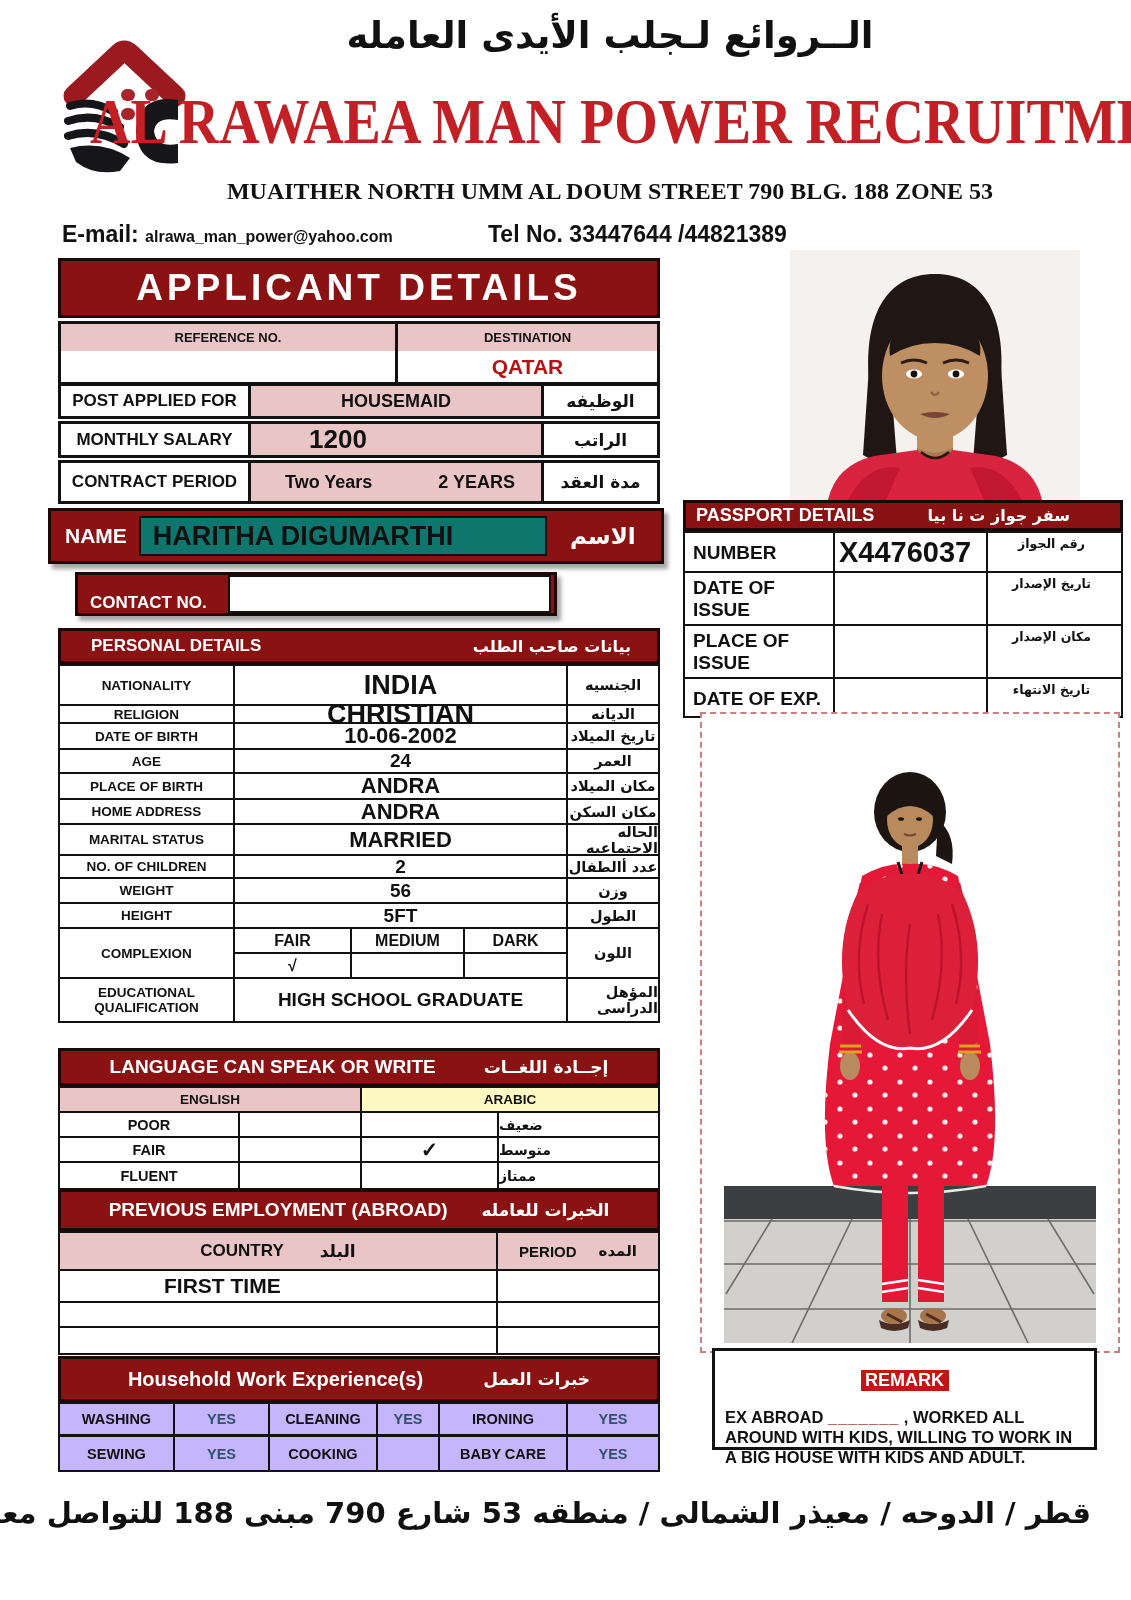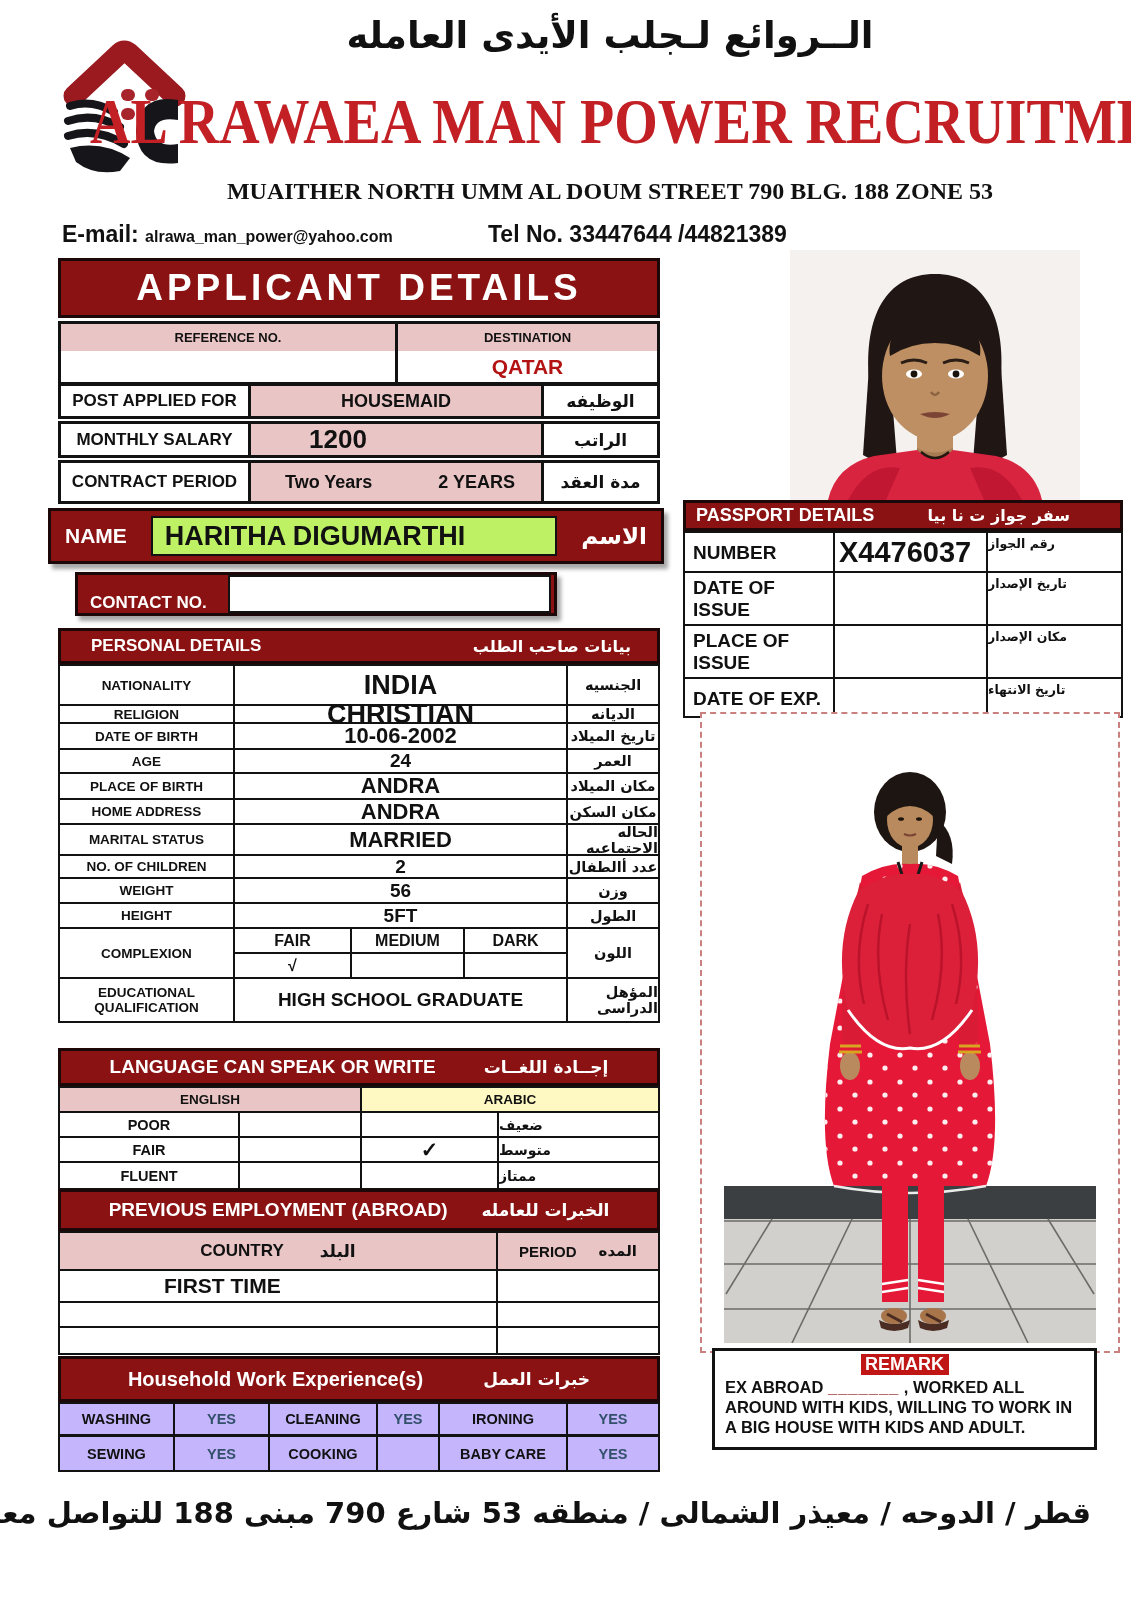--- a/index.html
+++ b/index.html
@@ -26,23 +26,23 @@
   #refdest .vrow{display:flex;height:31px;background:#fff}
   #refdest .c1{width:337px;border-right:3px solid #121212}
   #refdest .c2{flex:1}
   #refdest .hd{font-size:13px;font-weight:bold}
   #qatar-value{color:#B31312;font-weight:bold;font-size:21px}
   .app-row{left:58px;width:602px;display:flex;border:3px solid #121212;background:#fff}
   .app-row .lab{width:190px;font-weight:bold;font-size:17px;border-right:3px solid #121212}
   .app-row .val{width:293px;background:#EAC5C5;border-right:3px solid #121212;font-weight:bold}
   .app-row .arc{flex:1;font-family:"DejaVu Sans",sans-serif;font-weight:bold;font-size:17px}
   
-  #name-bar{left:48px;top:508px;width:616px;height:56px;display:flex;align-items:center;padding:8px 14px;gap:24px;box-shadow:4px 5px 4px rgba(0,0,0,.35)}
+  #name-bar{left:48px;top:508px;width:616px;height:56px;display:flex;align-items:center;padding:8px 14px;gap:12px;box-shadow:4px 5px 4px rgba(0,0,0,.35)}
   #name-bar .lbl{font-size:21px;font-weight:bold}
-  #name-input{width:408px;height:40px;background:#bef264;border:2px solid #121212;color:#111;font-size:27px;font-weight:bold;display:flex;align-items:center;padding-left:12px;white-space:nowrap}
+  #name-input{width:408px;height:40px;background:#0f766e;border:2px solid #121212;color:#111;font-size:27px;font-weight:bold;display:flex;align-items:center;padding-left:12px;white-space:nowrap}
   #name-bar .arl{flex:1;text-align:center;font-size:23px;font-weight:bold}
   #contact-bar{left:75px;top:572px;width:482px;height:44px;display:flex;align-items:flex-end;padding:0 0 0 12px;gap:20px;box-shadow:4px 5px 4px rgba(0,0,0,.35)}
   #contact-bar .lbl{font-size:17px;font-weight:bold;width:118px}
   #contact-input{flex:1;height:38px;background:#fff;border:2px solid #121212;margin-right:3px}
   
   #personal-hdr{left:58px;top:628px;width:602px;height:36px;display:flex;align-items:center;justify-content:space-between;padding:0 26px 0 30px;font-size:17px;font-weight:bold}
   #personal-table{left:58px;top:664px;width:602px;border:2px solid #121212;background:#fff}
   .p-row{display:flex;border-bottom:2px solid #121212}
   .p-row:last-child{border-bottom:none}
   .p-row .lab{width:175px;border-right:2px solid #121212;font-weight:bold;font-size:13.5px;display:flex;align-items:center;justify-content:center;text-align:center}
@@ -90,28 +90,28 @@
   .hh-row div:last-child{border-right:none}
   .hh-row .w1{width:115px}.hh-row .w2{width:95px}.hh-row .w3{width:108px}.hh-row .w4{width:62px}.hh-row .w5{width:128px}.hh-row .w6{flex:1}
   .yes{color:#33506B}
   
   #passport-hdr{left:683px;top:500px;width:440px;height:31px;display:flex;align-items:center;justify-content:space-between;padding:0 50px 0 10px;font-size:18px;font-weight:bold}
   #passport-table{left:683px;top:531px;width:440px;border:2px solid #121212;background:#fff}
   .pp-row{display:flex;border-bottom:2px solid #121212}
   .pp-row:last-child{border-bottom:none}
   .pp-row .lab{width:150px;border-right:2px solid #121212;font-weight:bold;font-size:19px;padding:4px 0 2px 8px;line-height:1.15}
   .pp-row .val{width:153px;border-right:2px solid #121212;font-weight:bold;font-size:29px;display:flex;align-items:center;padding-left:4px}
-  .pp-row .arc{flex:1;font-family:"DejaVu Sans",sans-serif;font-weight:bold;font-size:12.5px;text-align:left;padding:3px 6px 0 0;direction:rtl}
+  .pp-row .arc{flex:1;font-family:"DejaVu Sans",sans-serif;font-weight:bold;font-size:12.5px;text-align:center;padding:3px 6px 0 0;direction:rtl}
   
   #portrait-photo{left:790px;top:250px;width:290px;height:250px;background:#f4f1ee;z-index:2}
   #fullbody-box{left:700px;top:712px;width:420px;height:641px;border:2px dashed #C9807F;background:#fff}
   #fullbody-photo{position:absolute;left:10px;top:10px;width:396px;height:619px}
   
   #remark-box{left:712px;top:1348px;width:385px;height:102px;border:3px solid #121212;background:#fff;z-index:3;padding:3px 10px 0 10px}
-  #remark-title{display:block;margin:0 auto;width:88px;background:#C11616;color:#fff;font-weight:bold;font-size:18px;text-align:center}
+  #remark-title{display:block;margin:16px auto;width:88px;background:#C11616;color:#fff;font-weight:bold;font-size:18px;text-align:center}
   #remark-text{font-size:16.5px;font-weight:bold;line-height:1.22;margin-top:2px}
   #remark-blank{color:#8B1212;letter-spacing:1px}
   
   #footer-line{left:40px;top:1496px;width:1051px;text-align:center;font-family:"DejaVu Sans",sans-serif;font-weight:bold;font-size:29px;direction:rtl;white-space:nowrap}
   
   #logo{left:58px;top:32px;width:132px;height:146px}
 </style>
 </head>
 <body>
 

